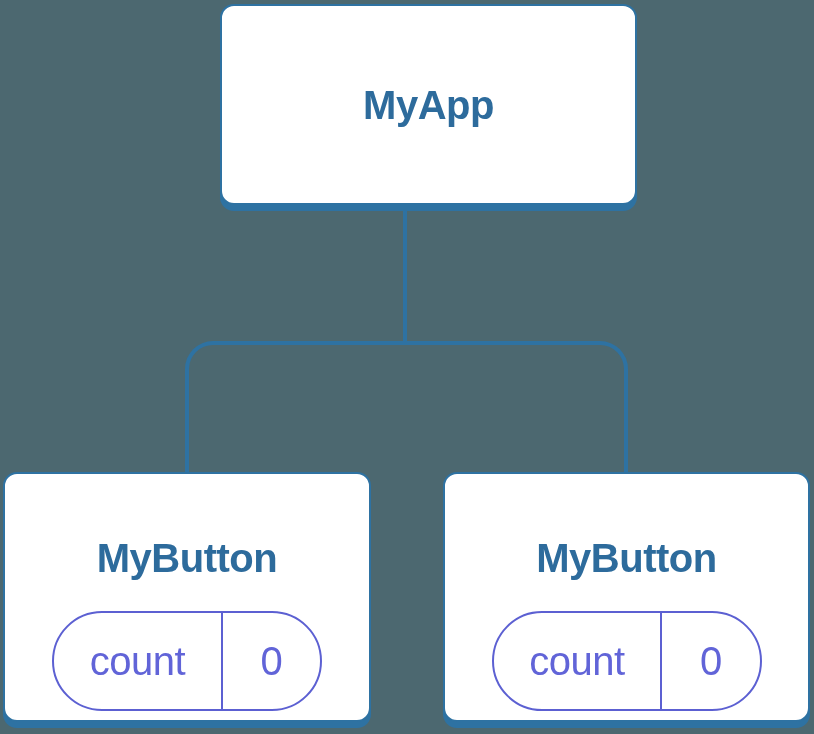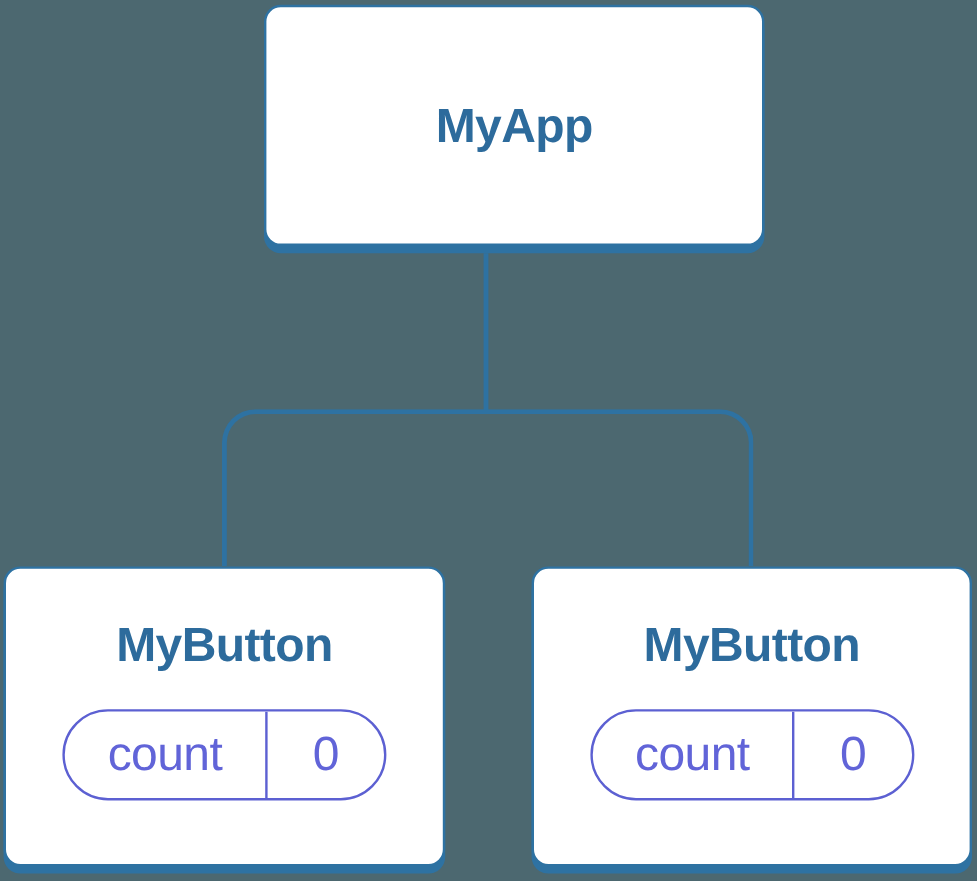--- a/index.html
+++ b/index.html
@@ -45,21 +45,21 @@
   .child-card.left  { left: 3px; }
   .child-card.right { left: 443px; width: 367px; }
 
   .node-label {
     color: var(--text-blue);
     font-size: 40px;
     font-weight: 600;
     letter-spacing: -0.5px;
     line-height: 48px;
   }
-  .child-card .node-label { margin-top: 40px; }
+  .child-card .node-label { margin-top: 60px; }
 
   
   .connector-stem {
     position: absolute;
     left: 403px; top: 211px;
     width: 4px; height: 134px;
     background: var(--line-blue);
   }
   .connector-bracket {
     position: absolute;
@@ -67,21 +67,21 @@
     width: 443px; height: 131px;
     border-top: 4px solid var(--line-blue);
     border-left: 4px solid var(--line-blue);
     border-right: 4px solid var(--line-blue);
     border-radius: 28px 28px 0 0;
   }
 
   
   .state-pill {
     margin-top: 29px;
-    width: 270px; height: 76px;
+    width: 270px; height: 100px;
     border: 2.5px solid var(--pill-border);
     border-radius: 50px;
     display: flex;
     overflow: hidden;
     background: var(--card-bg);
   }
   .state-name-cell {
     flex: 0 0 63.5%;
     border-right: 2.5px solid var(--pill-border);
     display: flex; align-items: center; justify-content: center;

